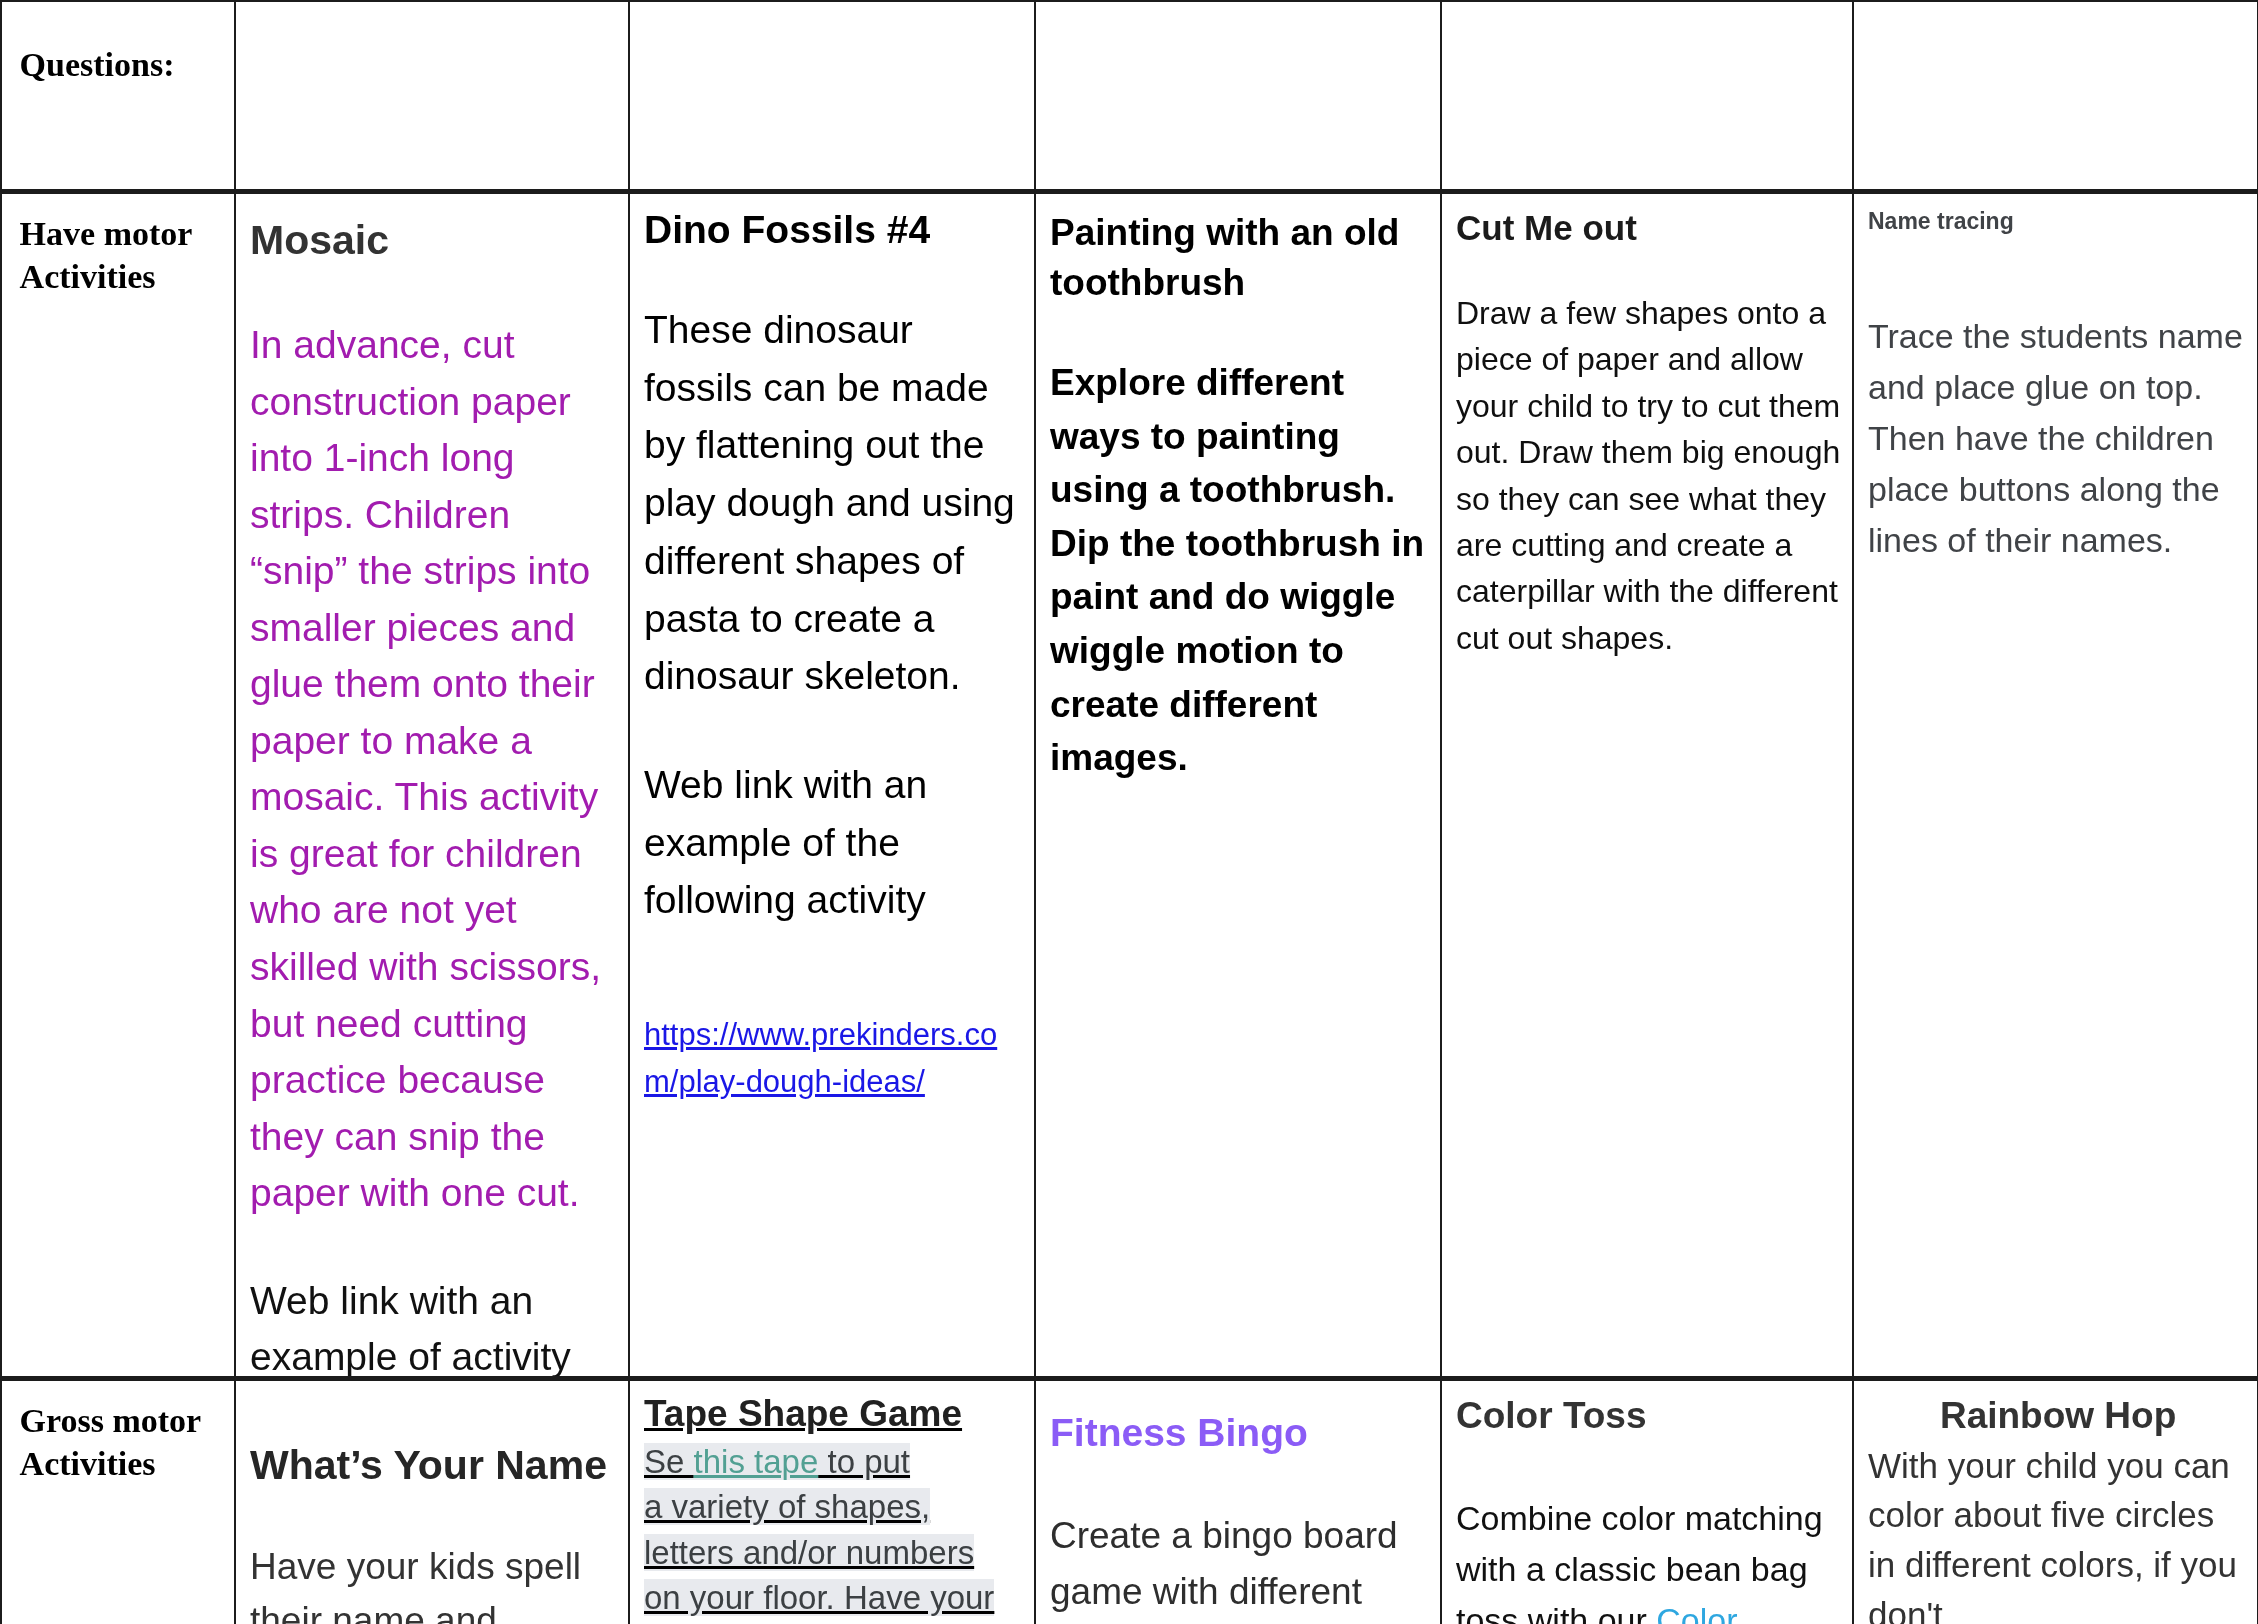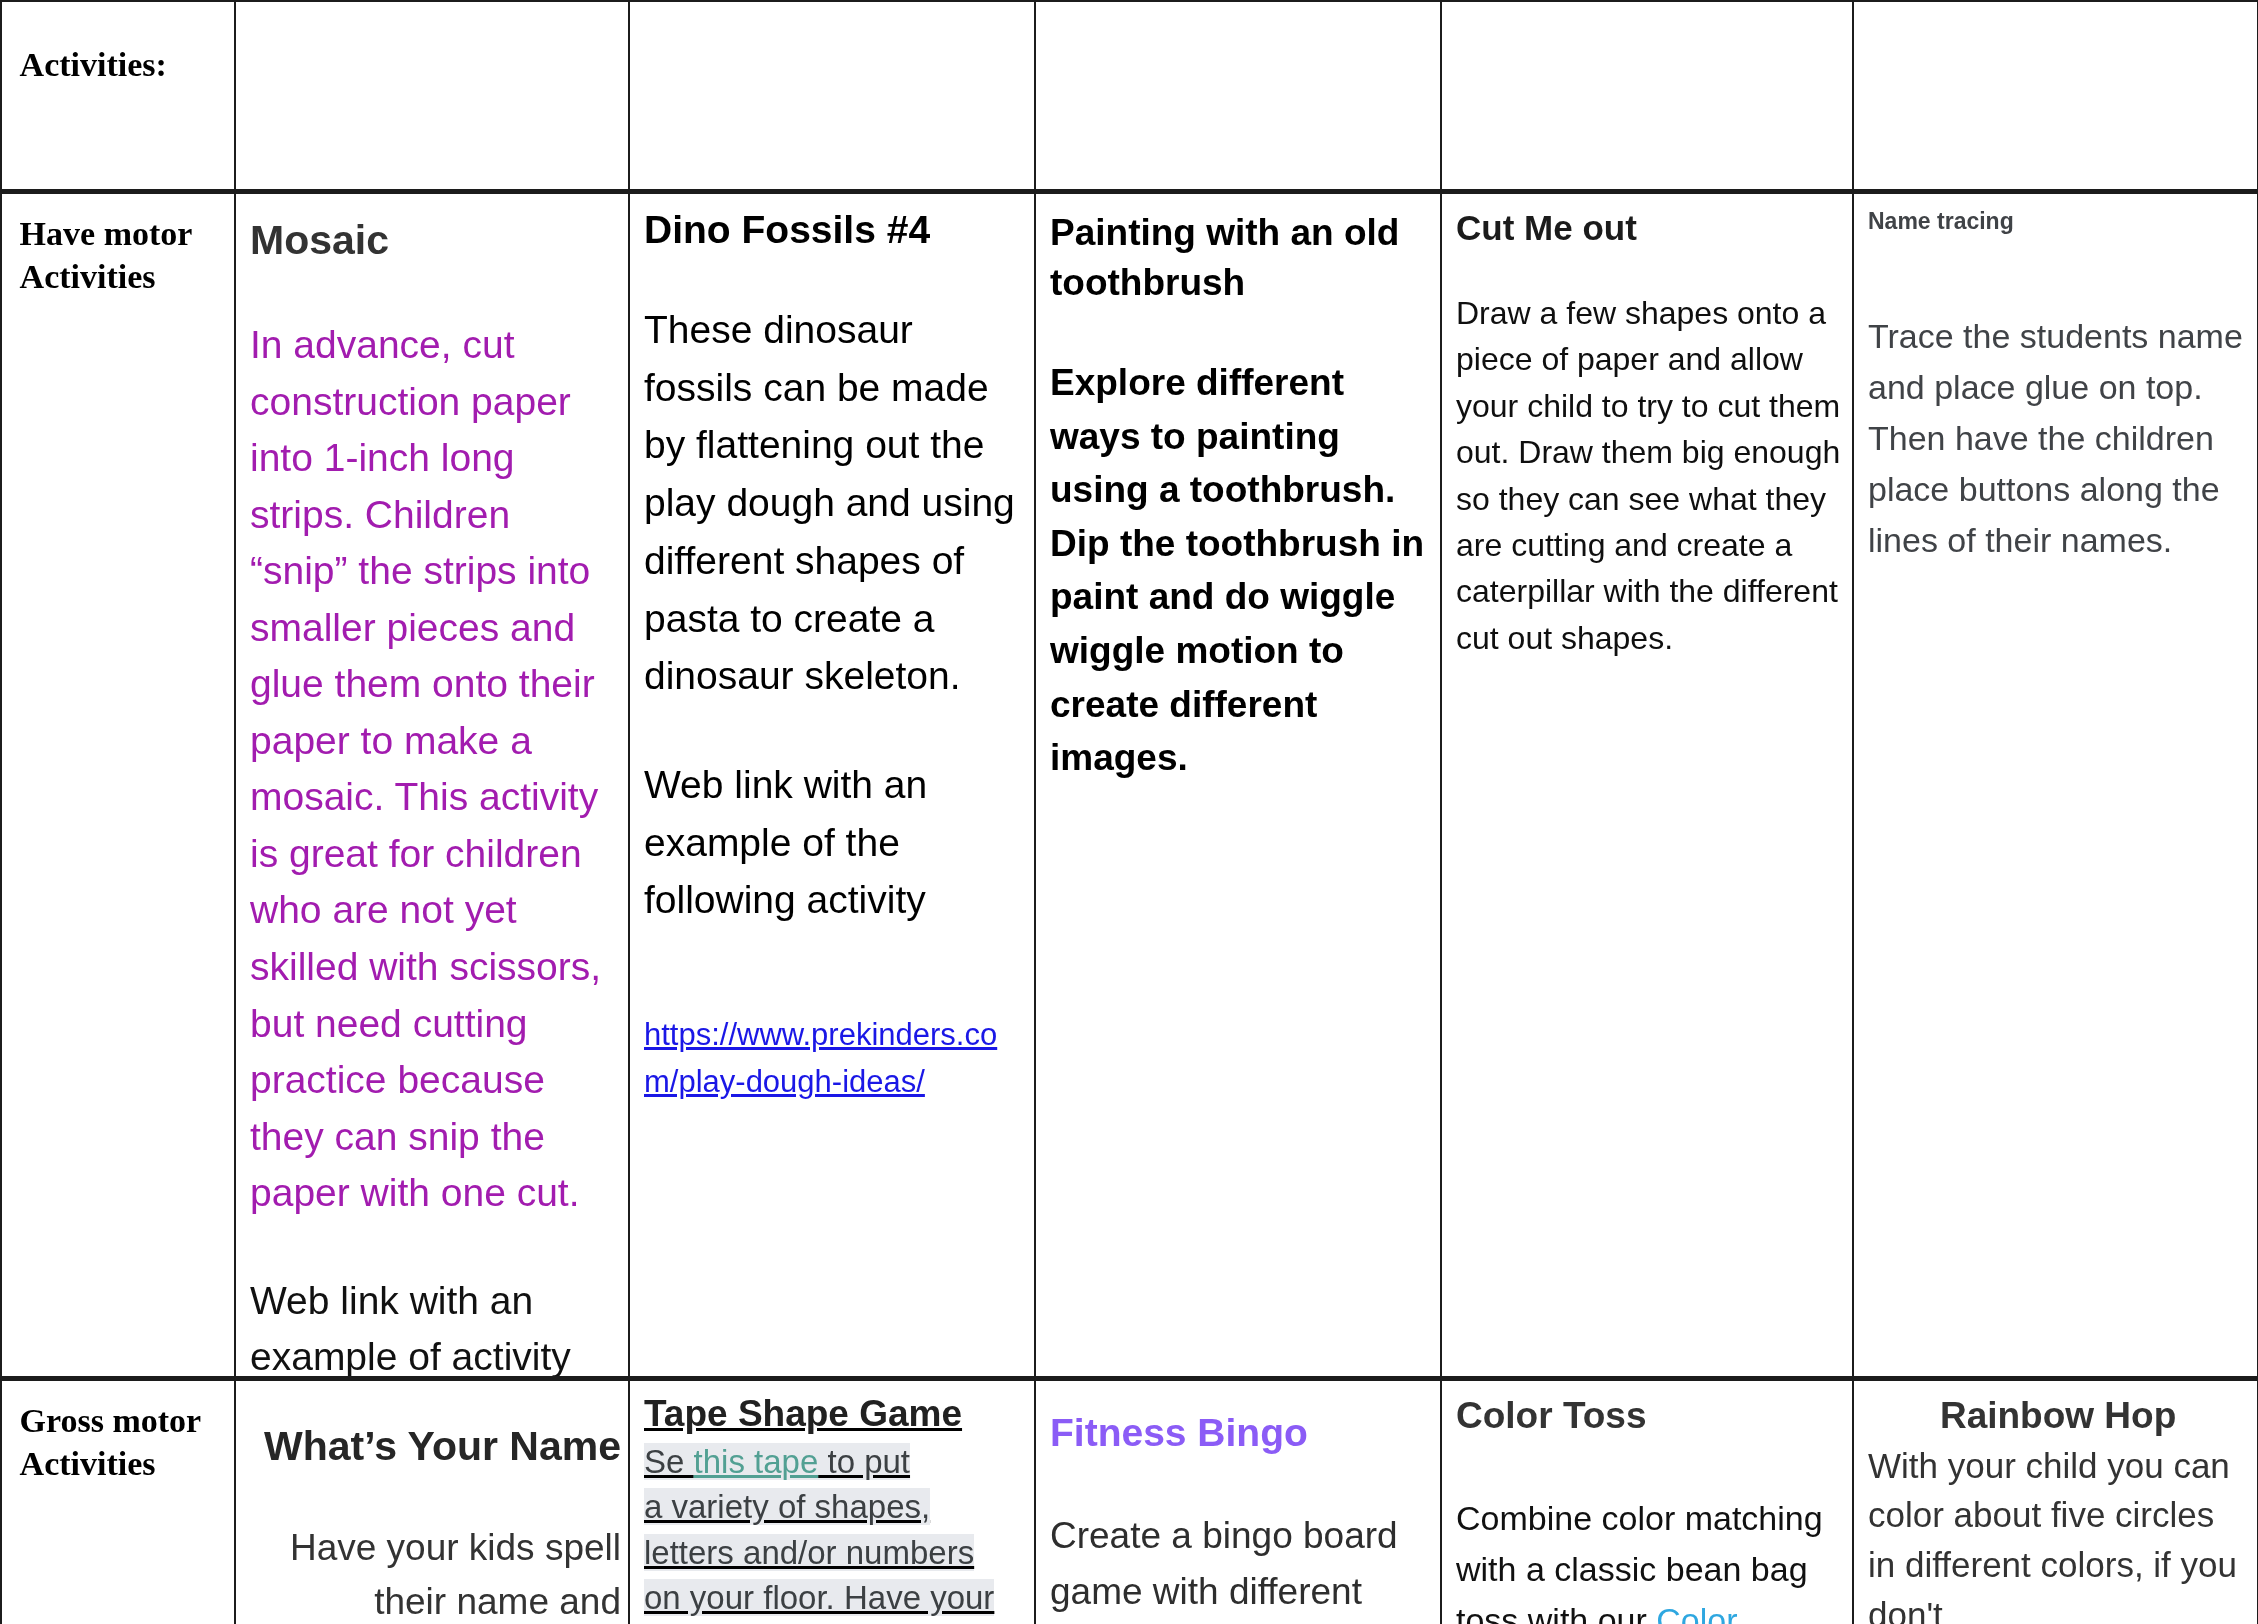--- a/index.html
+++ b/index.html
@@ -62,21 +62,21 @@
 
   .c-cut{padding-right:7px;}
   .c-cut .cell-title{font-size:35px;color:#1b1b1b;margin-bottom:42px;}
   .c-cut .cell-body{font-size:32px;line-height:1.45;color:#0f0f0f;}
 
   .c-name{padding-right:10.6px;}
   .c-name .cell-title{font-size:23px;color:#404347;margin-bottom:76px;}
   .c-name .cell-body{font-size:34px;line-height:1.5;color:#404347;}
 
   
-  .c-whats{padding-top:42px;padding-right:7px;text-align:right;}
+  .c-whats{padding-top:61px;padding-right:7px;}
   .c-whats .cell-title{font-size:41px;color:#262626;margin-bottom:51px;}
   .c-whats .cell-body{font-size:37px;line-height:1.45;color:#333;}
 
   .c-tape{padding-top:12.4px;text-decoration:underline;}
   .c-tape .cell-title{font-size:37px;color:#212121;margin-bottom:3.5px;}
   .c-tape .cell-body{font-size:33px;line-height:1.38;color:#3c4043;white-space:pre-line;}
   .c-tape .hl{background:var(--highlight-bg);}
   .c-tape .inline-link{color:var(--link-teal);text-decoration:underline;}
 
   .c-fitness{padding-top:30px;}
@@ -101,21 +101,21 @@
     word-break:break-all;
     cursor:pointer;
   }
   .inline-link{cursor:pointer;}
 </style>
 </head>
 <body>
 
 <div class="table">
 
-  <div class="cell first-col top-row label-cell questions">Activities:</div>
+  <div class="cell first-col top-row label-cell questions">Questions:</div>
   <div class="cell top-row"></div>
   <div class="cell top-row"></div>
   <div class="cell top-row"></div>
   <div class="cell top-row"></div>
   <div class="cell top-row"></div>
 
   <div class="cell first-col label-cell">Have motor
 Activities</div>
 
   <div class="cell content c-mosaic">

